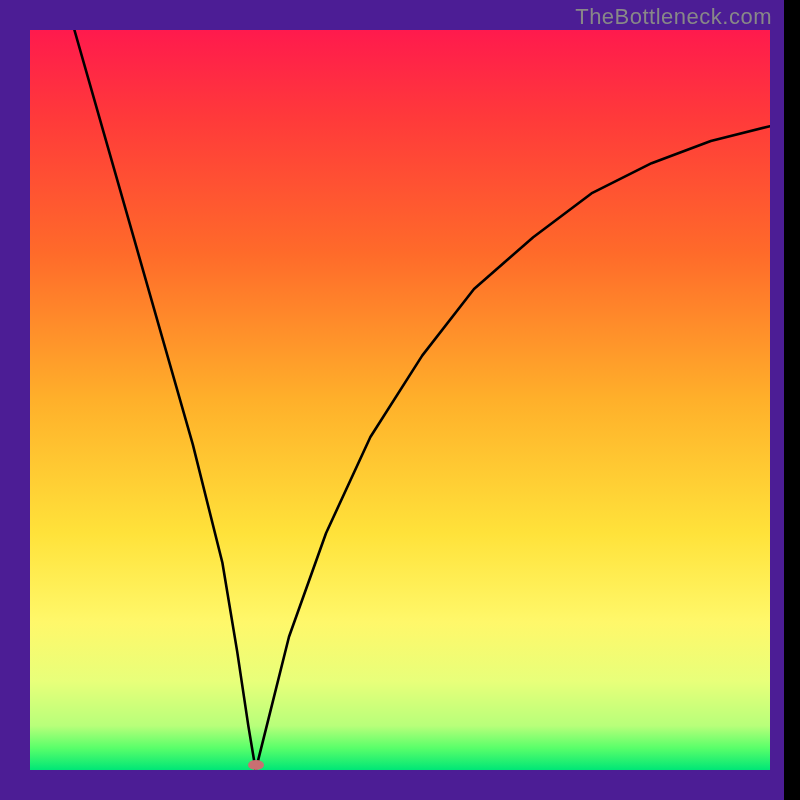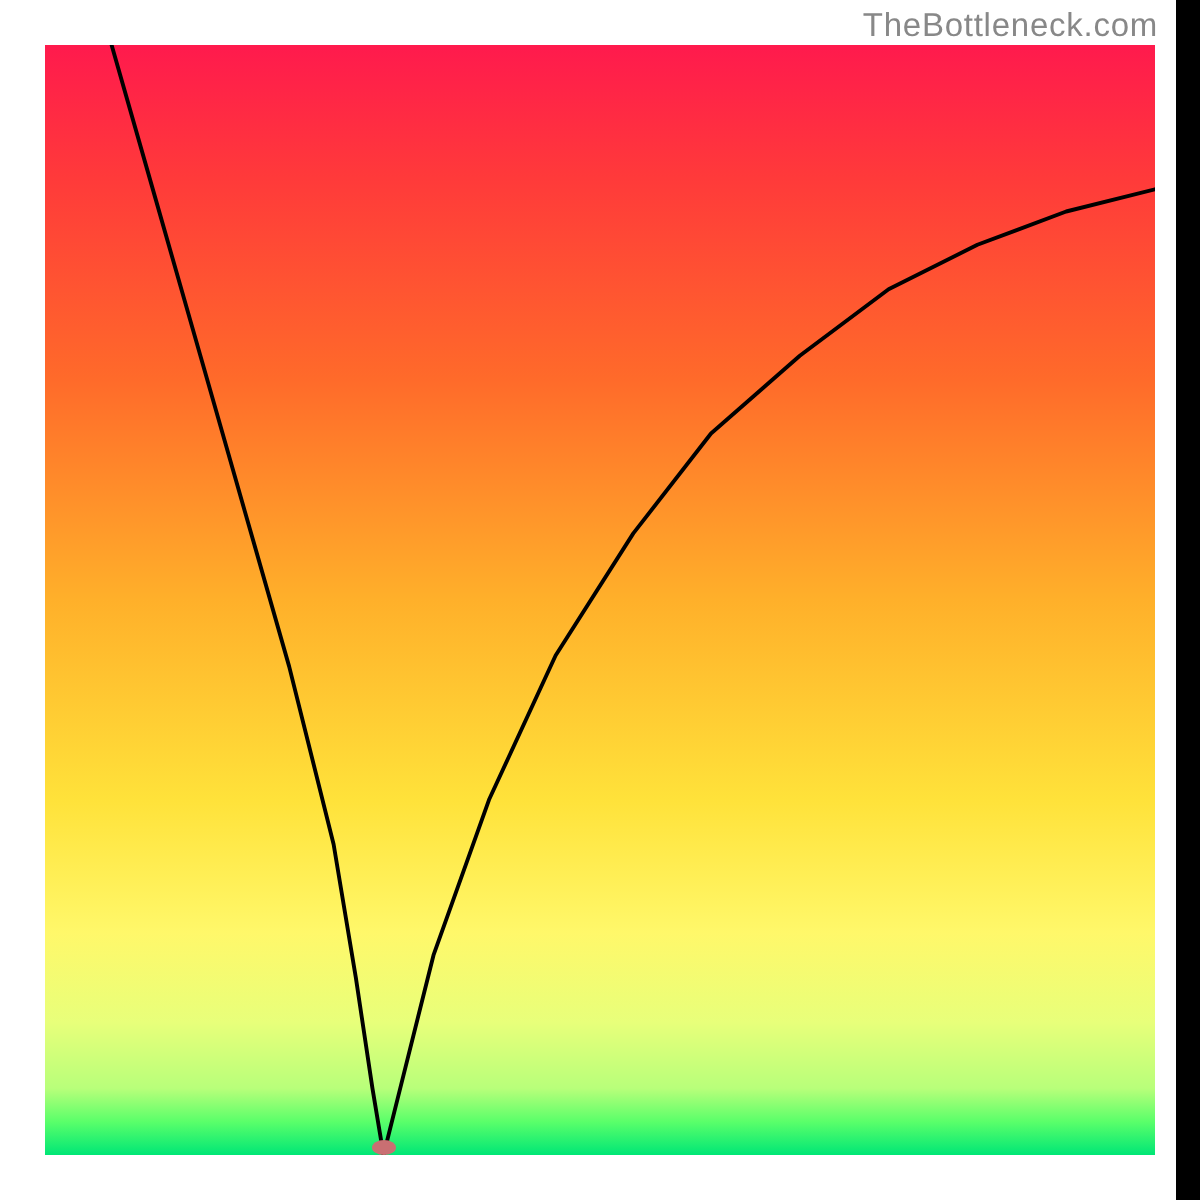--- a/index.html
+++ b/index.html
@@ -8,21 +8,21 @@
     width: 800px;
     height: 800px;
     background: #000;
     font-family: Arial, Helvetica, sans-serif;
     overflow: hidden;
   }
   .frame {
     position: relative;
     width: 784px;
     height: 800px;
-    background: #ffffff;
+    background: #4c1d95;
   }
   .watermark {
     position: absolute;
     top: 4px;
     right: 12px;
     color: #888;
     font-size: 22px;
     font-weight: 400;
     letter-spacing: 0.5px;
     z-index: 5;

